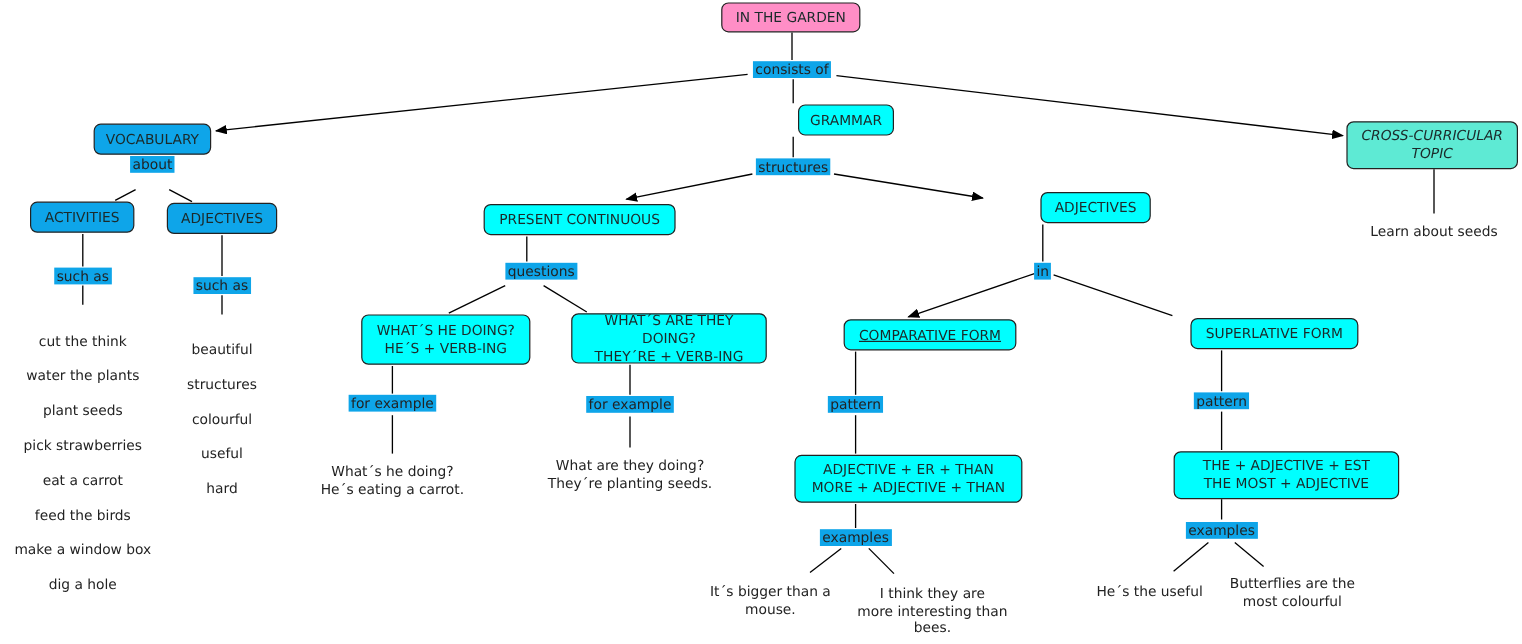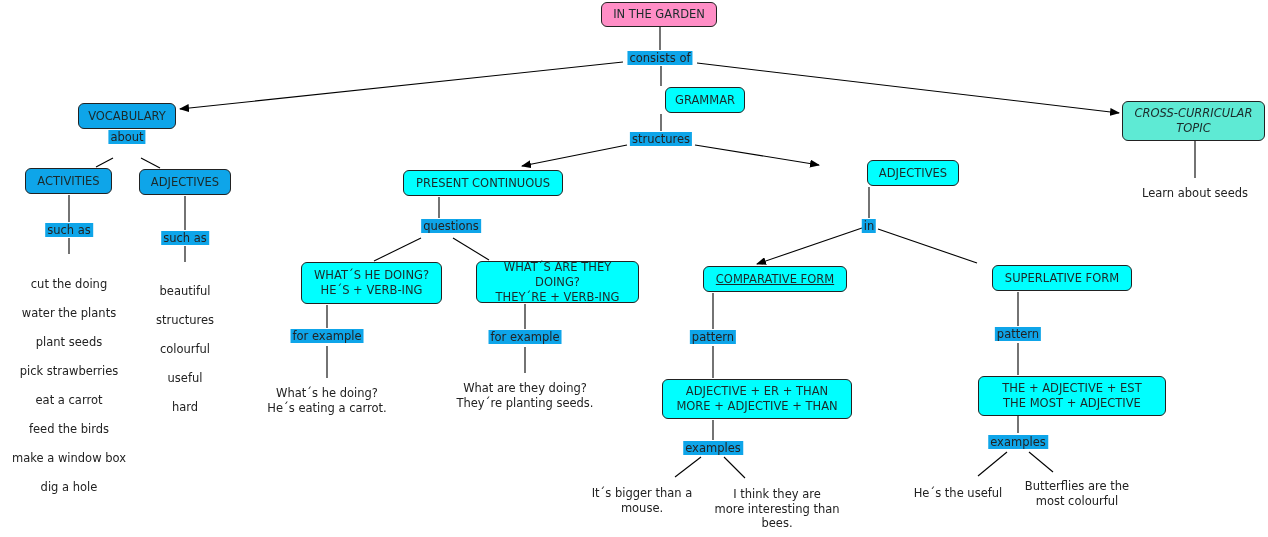--- a/index.html
+++ b/index.html
@@ -123,21 +123,21 @@
 <div class="lbl" style="left:439px; top:219px;margin-left:12px;">questions</div>
 <div class="lbl" style="left:869px; top:219px;">in</div>
 <div class="lbl" style="left:327px; top:329px;">for example</div>
 <div class="lbl" style="left:525px; top:330px;">for example</div>
 <div class="lbl" style="left:713px; top:330px;">pattern</div>
 <div class="lbl" style="left:1018px; top:327px;">pattern</div>
 <div class="lbl" style="left:713px; top:441px;">examples</div>
 <div class="lbl" style="left:1018px; top:435px;">examples</div>
 
 <div class="txt" style="left:69px; top:262px;">
-  <div>cut the doing</div>
+  <div>cut the think</div>
   <div>water the plants</div>
   <div>plant seeds</div>
   <div>pick strawberries</div>
   <div>eat a carrot</div>
   <div>feed the birds</div>
   <div>make a window box</div>
   <div>dig a hole</div>
 </div>
 
 <div class="txt" style="left:185px; top:269px;">

